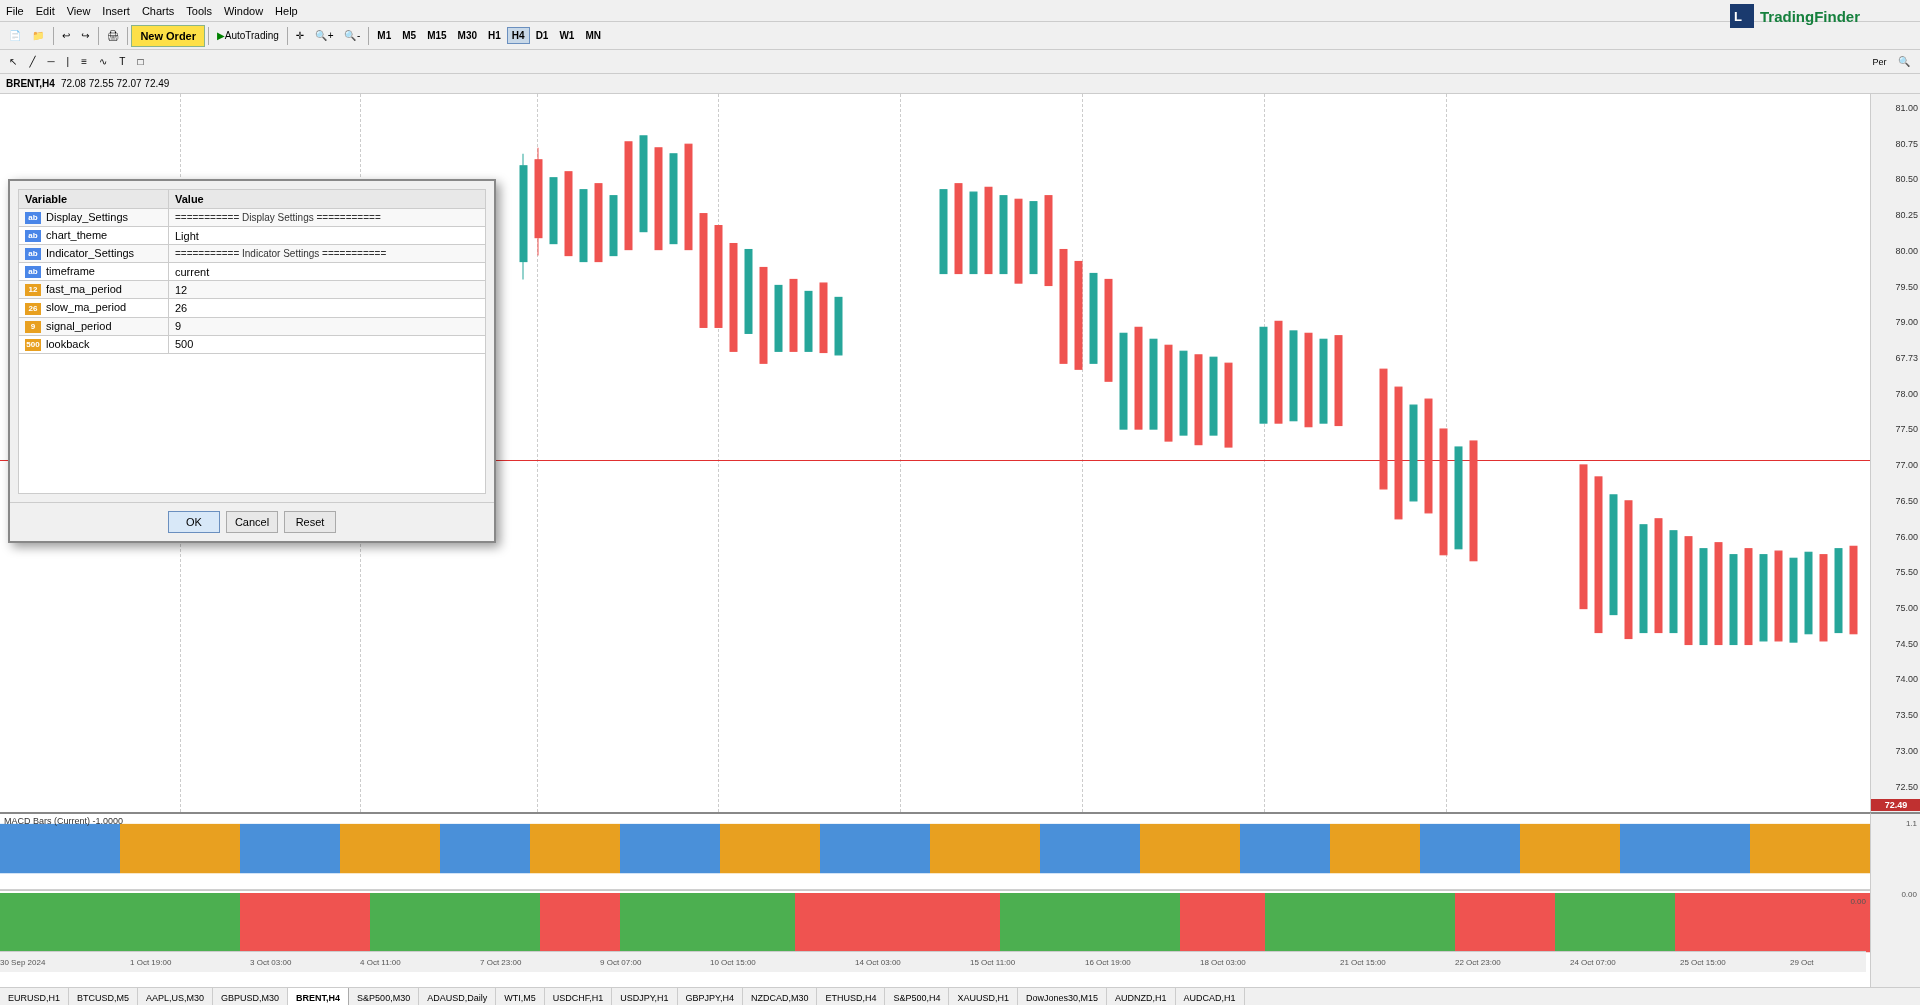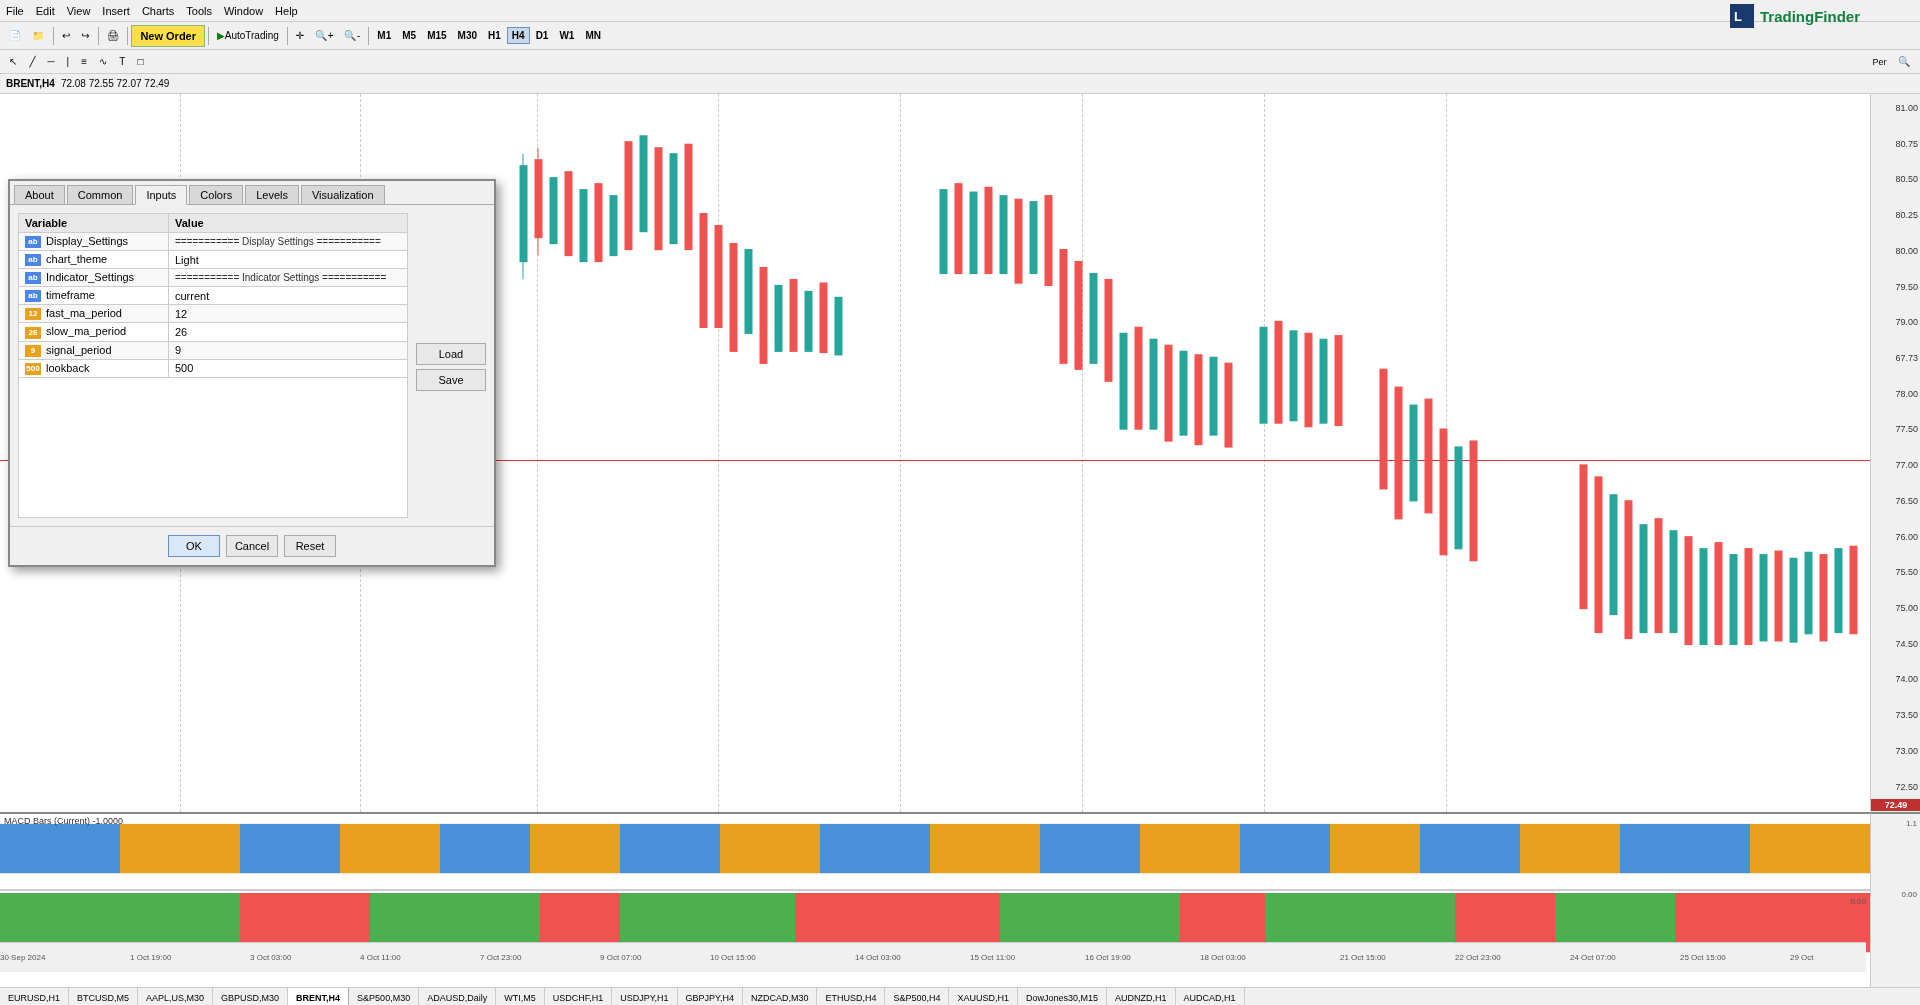--- a/index.html
+++ b/index.html
@@ -603,21 +603,21 @@
       <rect fill="#ef5350" x="1455" y="80" width="100" height="60"></rect>
       <rect fill="#4caf50" x="1555" y="80" width="120" height="60"></rect>
       <rect fill="#ef5350" x="1675" y="80" width="195" height="60"></rect>
 
       <line x1="0" y1="77" x2="1870" y2="77" stroke="#999" stroke-width="1"></line>
     </svg>
 
     <div style="position:absolute; right:0; bottom:42%; font-size:8px; color:#555; width:50px; text-align:right; padding-right:4px;">0.00</div>
   </div>
 
-  <div id="date-bar" style="position:absolute; bottom:35px; left:0; right:54px; height:30px; background:#f0f0f0; border-top:1px solid #ccc; font-size:8px; color:#555; overflow:hidden;">
+  <div id="date-bar" style="position:absolute; bottom:35px; left:0; right:54px; height:21px; background:#f0f0f0; border-top:1px solid #ccc; font-size:8px; color:#555; overflow:hidden;">
     <span class="date-label" style="left:0px;">30 Sep 2024</span>
     <span class="date-label" style="left:130px;">1 Oct 19:00</span>
     <span class="date-label" style="left:250px;">3 Oct 03:00</span>
     <span class="date-label" style="left:360px;">4 Oct 11:00</span>
     <span class="date-label" style="left:480px;">7 Oct 23:00</span>
     <span class="date-label" style="left:600px;">9 Oct 07:00</span>
     <span class="date-label" style="left:710px;">10 Oct 15:00</span>
     <span class="date-label" style="left:855px;">14 Oct 03:00</span>
     <span class="date-label" style="left:970px;">15 Oct 11:00</span>
     <span class="date-label" style="left:1085px;">16 Oct 19:00</span>
@@ -683,28 +683,20 @@
     <div class="bottom-tab">S&amp;P500,H4</div>
     <div class="bottom-tab">XAUUSD,H1</div>
     <div class="bottom-tab">DowJones30,M15</div>
     <div class="bottom-tab">AUDNZD,H1</div>
     <div class="bottom-tab">AUDCAD,H1</div>
   </div>
 
   <div id="dialog">
 
 
-    <div id="dialog-tabs">
-      <div class="dialog-tab">About</div>
-      <div class="dialog-tab">Common</div>
-      <div class="dialog-tab active">Inputs</div>
-      <div class="dialog-tab">Colors</div>
-      <div class="dialog-tab">Levels</div>
-      <div class="dialog-tab">Visualization</div>
-    </div>
 
     <div id="dialog-content" style="padding:8px; position:relative;">
       <div style="display:flex; gap:8px;">
 
         <div style="flex:1;">
           <table id="inputs-table">
             <thead>
               <tr>
                 <th style="width:150px;">Variable</th>
                 <th>Value</th>
@@ -766,24 +758,20 @@
                   <span>lookback</span>
                 </td>
                 <td>500</td>
               </tr>
             </tbody>
           </table>
 
           <div style="border:1px solid #ccc; border-top:none; background:#fff; height:140px;"></div>
         </div>
 
-        <div style="display:flex; flex-direction:column; gap:4px; justify-content:flex-start; padding-top:130px;">
-          <button class="action-btn">Load</button>
-          <button class="action-btn">Save</button>
-        </div>
       </div>
     </div>
 
     <div id="dialog-footer">
       <button class="footer-btn ok-btn">OK</button>
       <button class="footer-btn">Cancel</button>
       <button class="footer-btn">Reset</button>
     </div>
   </div>
 

